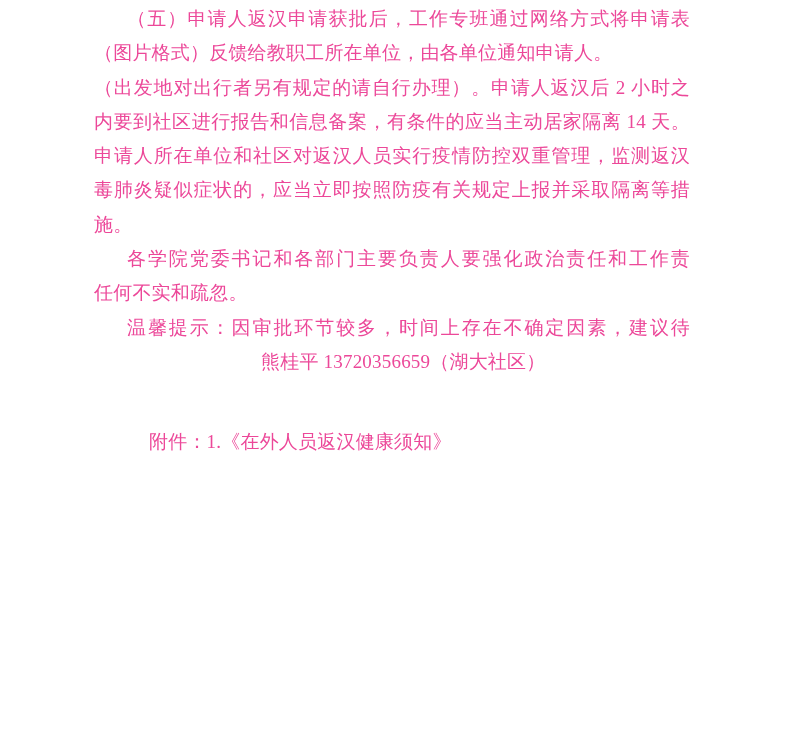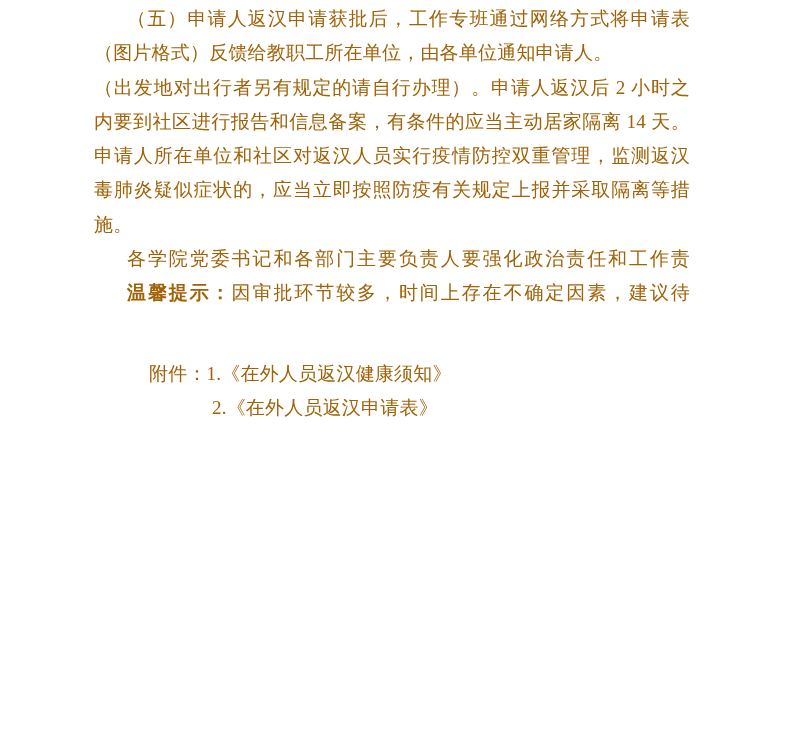--- a/index.html
+++ b/index.html
@@ -7,21 +7,21 @@
     padding: 0;
     background: #ffffff;
   }
   .page {
     position: relative;
     width: 791px;
     height: 735px;
     background: #ffffff;
     overflow: hidden;
     font-family: "Liberation Serif", "DejaVu Serif", serif;
-    color: #a16207;
+    color: #ec4899;
     font-size: 19px;
   }
   .doc {
     position: absolute;
     left: 94px;
     top: 2px;
     width: 596px;
   }
   .line {
     height: 34.3px;
@@ -35,21 +35,21 @@
     text-align-last: justify;
   }
   
   .indent  { padding-left: 33px; }
   
   .pl53  { padding-left: 53px; }
   .pl167 { padding-left: 167px; }
   .pl55  { padding-left: 55px; }
   .pl118 { padding-left: 118px; }
   .b {
-    font-weight: bold;
+    font-weight: normal;
   }
   .gap-lg { height: 46px; }
   .gap-sm { height: 34px; }
   .date-line {
     text-align: right;
     margin-right: -8px;
   }
 </style>
 </head>
 <body>
@@ -60,28 +60,29 @@
     <div class="line j indent">（五）申请人返汉申请获批后，工作专班通过网络方式将申请表</div>
     <div class="line">（图片格式）反馈给教职工所在单位，由各单位通知申请人。</div>
 
     <div class="line j">（出发地对出行者另有规定的请自行办理）。申请人返汉后 2 小时之</div>
     <div class="line j">内要到社区进行报告和信息备案，有条件的应当主动居家隔离 14 天。</div>
     <div class="line j">申请人所在单位和社区对返汉人员实行疫情防控双重管理，监测返汉</div>
     <div class="line j">毒肺炎疑似症状的，应当立即按照防疫有关规定上报并采取隔离等措</div>
     <div class="line">施。</div>
 
     <div class="line j indent">各学院党委书记和各部门主要负责人要强化政治责任和工作责</div>
+    <div class="line">任何不实和疏忽。</div>
 
     <div class="line j indent">
       <span class="b">温馨提示：</span><span>因审批环节较多，时间上存在不确定因素，建议待</span>
     </div>
 
+    <div class="line pl167">熊桂平 13720356659（湖大社区）</div>
 
     <div class="gap-lg"></div>
 
     <div class="line pl55">附件：1.《在外人员返汉健康须知》</div>
-    <div class="line pl118">2.《在外人员返汉申请表》</div>
 
     <div class="gap-sm"></div>
 
 
   </div>
 </div>
 
 </body></html>

